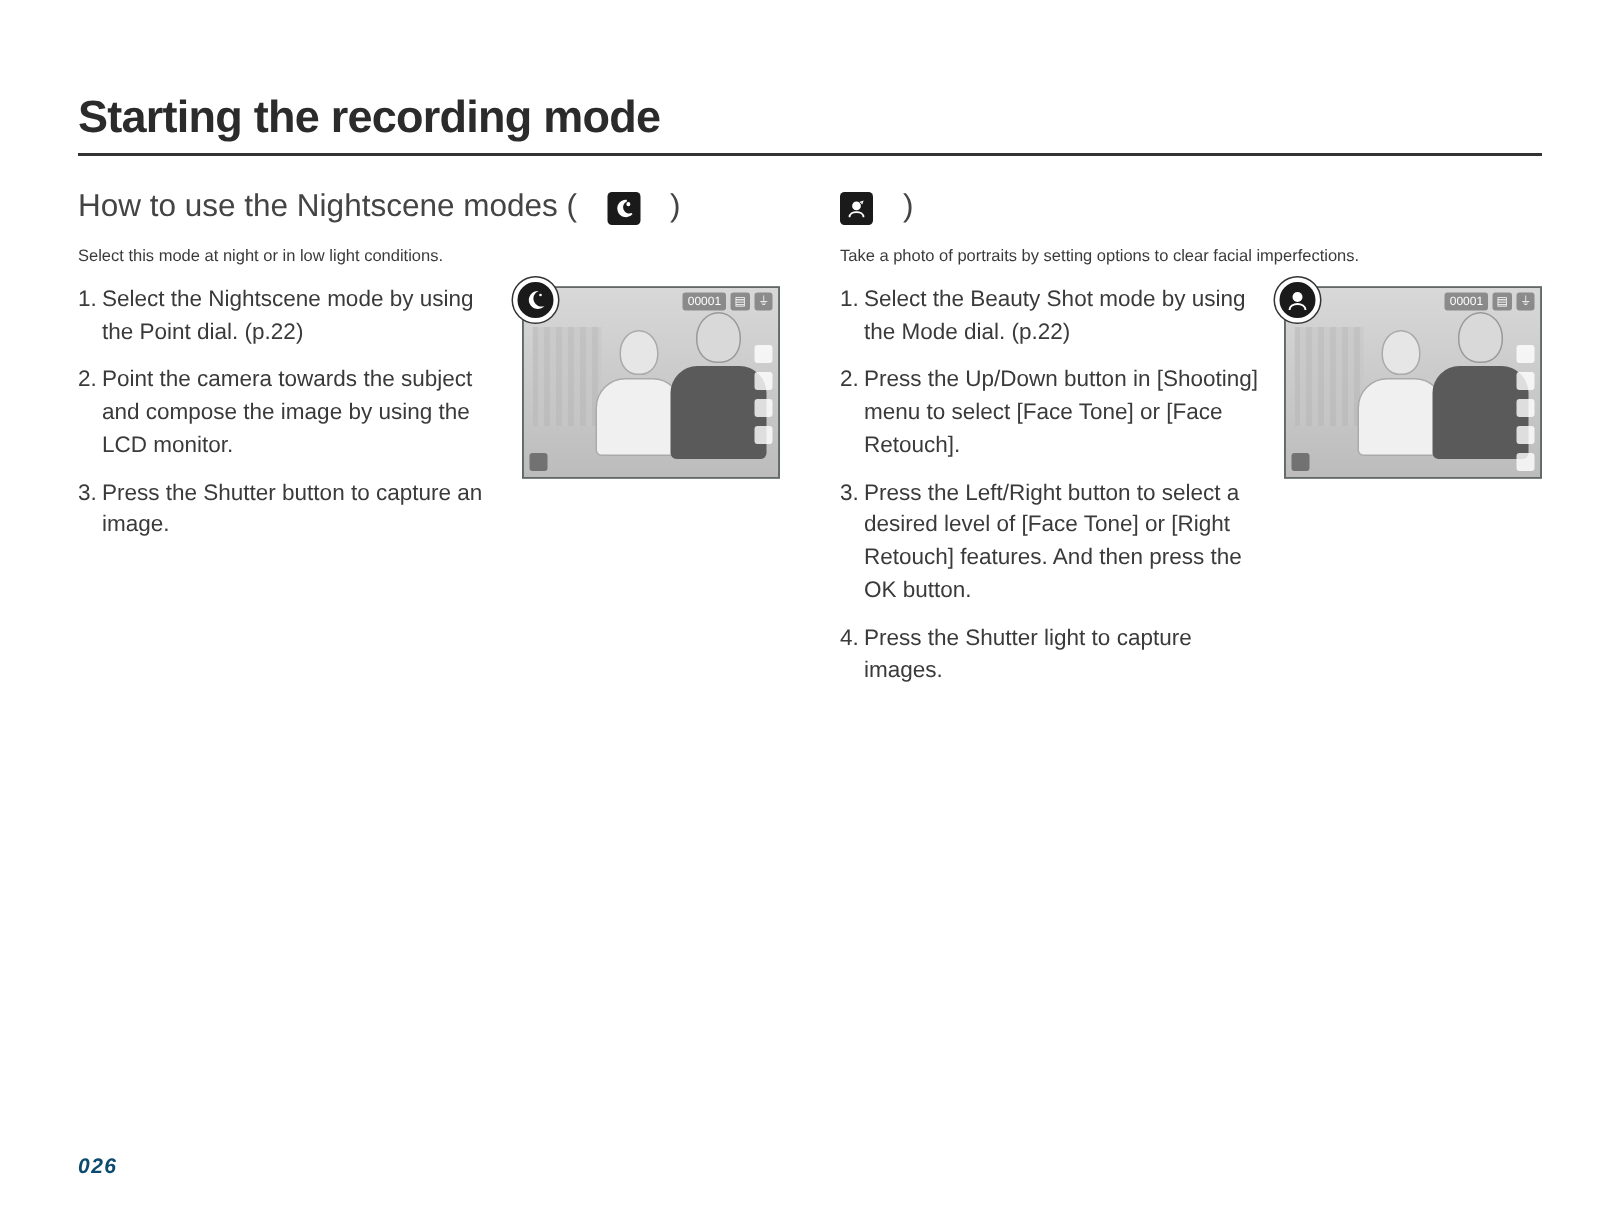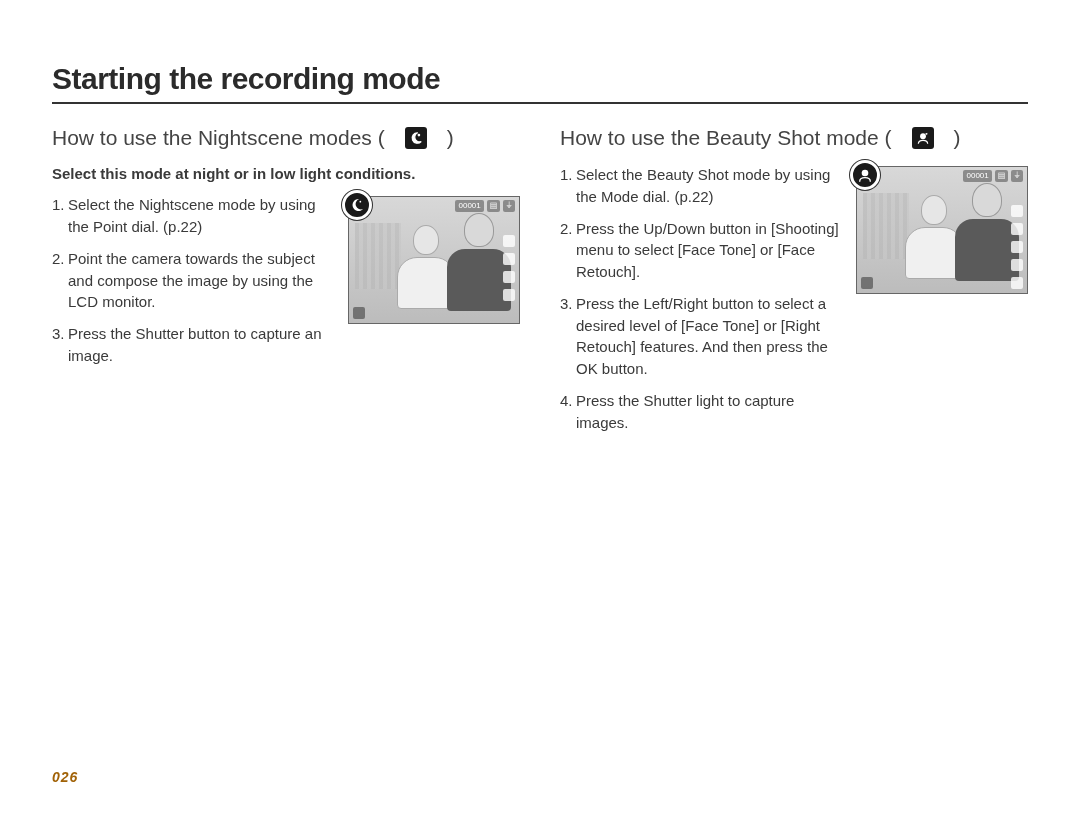--- a/index.html
+++ b/index.html
@@ -1,23 +1,23 @@
 <!DOCTYPE html>
 <html><head>
 <meta charset="utf-8">
 <style>
   * { box-sizing: border-box; margin: 0; padding: 0; }
   html, body { width: 1080px; height: 815px; background: #fff; font-family: Arial, Helvetica, sans-serif; color: #3a3a3a; }
   .page { position: relative; width: 1080px; height: 815px; padding: 62px 52px 40px 52px; }
   .page-title { font-size: 30px; font-weight: bold; color: #2b2b2b; letter-spacing: -0.5px; padding-bottom: 6px; border-bottom: 2px solid #333; }
   .columns { display: flex; gap: 40px; margin-top: 22px; }
   .col { flex: 1 1 50%; }
-  .section-heading { font-size: 21px; color: #444; display: flex; align-items: center; gap: 20px; margin-bottom: 14px; }
+  .section-heading { font-size: 21px; color: #444; display: flex; align-items: flex-end; gap: 20px; margin-bottom: 14px; }
   .section-heading .paren { font-size: 21px; }
-  .intro { font-size: 15px; line-height: 1.35; margin-bottom: 10px; max-width: 440px; font-weight: bold; }
+  .intro { font-size: 11px; line-height: 1.35; margin-bottom: 10px; max-width: 440px; }
   .body-row { display: flex; gap: 14px; align-items: flex-start; }
   .steps { list-style: none; font-size: 15px; line-height: 1.45; color: #3a3a3a; }
   .steps li { margin-bottom: 10px; display: flex; }
   .steps .num { width: 16px; flex: 0 0 16px; }
   .steps .txt { flex: 1; }
   .thumb-wrap { position: relative; width: 172px; height: 128px; flex: 0 0 172px; margin-top: 2px; }
   .thumb-frame { width: 100%; height: 100%; border: 1px solid #666; background: #14532d; position: relative; overflow: hidden; }
   .photo-bg { position: absolute; inset: 0; background: linear-gradient(#d8d8d8, #bcbcbc); }
   .building { position:absolute; left:6px; top:26px; width:46px; height:66px; background: repeating-linear-gradient(90deg,#b8b8b8 0 4px,#c6c6c6 4px 8px); opacity:.6; }
   .person1 { position:absolute; left:48px; top:28px; width:58px; height:90px; }
@@ -30,21 +30,21 @@
   .hud .tl { position:absolute; left:4px; top:4px; color:#fff; font-size:9px; background:rgba(0,0,0,.35); padding:1px 3px; border-radius:2px; }
   .hud .tr { position:absolute; right:4px; top:3px; display:flex; gap:3px; }
   .hud .tr span { color:#fff; font-size:8px; background:rgba(0,0,0,.35); padding:1px 3px; border-radius:2px; }
   .hud .right-icons { position:absolute; right:4px; top:38px; display:flex; flex-direction:column; gap:6px; }
   .hud .right-icons i { width:12px; height:12px; background:rgba(255,255,255,.8); border-radius:2px; display:block; }
   .hud .bl { position:absolute; left:4px; bottom:4px; width:12px; height:12px; background:rgba(0,0,0,.4); border-radius:2px; }
   .mode-badge { position:absolute; left:-6px; top:-6px; width:30px; height:30px; border-radius:50%; background:#1a1a1a; border:3px solid #fff; box-shadow:0 0 0 1px #333; display:flex; align-items:center; justify-content:center; }
   .mode-badge svg { width:16px; height:16px; }
   .icon-box { display:inline-flex; width:22px; height:22px; background:#1a1a1a; border-radius:3px; align-items:center; justify-content:center; vertical-align:middle; }
   .icon-box svg { width:14px; height:14px; }
-  .page-number { position:absolute; left:52px; bottom:30px; font-size:14px; font-style:italic; font-weight:bold; color:#a16207; letter-spacing:1px; }
+  .page-number { position:absolute; left:52px; bottom:30px; font-size:14px; font-style:italic; font-weight:bold; color:#0c4a6e; letter-spacing:1px; }
 </style>
 </head>
 <body>
 
 <div class="page">
 
   <h1 class="page-title">Starting the recording mode</h1>
 
   <div class="columns">
 
@@ -111,31 +111,31 @@
                 <path d="M15 3a9 9 0 1 0 6 15 8 8 0 0 1-6-15z" fill="#fff"></path>
                 <circle cx="17" cy="7" r="1.3" fill="#fff"></circle>
               </svg>
           </div>
         </div>
       </div>
     </div>
 
     <div class="col">
       <div class="section-heading">
-        <span>How to use the Beauty Shot mode (</span>
         <span class="icon-box">
           <svg viewBox="0 0 24 24" fill="#fff">
             <circle cx="12" cy="9" r="5"></circle>
             <path d="M4 22c0-4 4-6 8-6s8 2 8 6" fill="none" stroke="#fff" stroke-width="2"></path>
             <path d="M16 5l3-1-1 3" stroke="#fff" stroke-width="1.5" fill="none"></path>
           </svg>
         </span>
         <span class="paren"> )</span>
       </div>
 
+      <p class="intro">Take a photo of portraits by setting options to clear facial imperfections.</p>
 
       <div class="body-row">
         <ol class="steps">
           <li>
               <span class="num">1.</span>
               <span class="txt">Select the Beauty Shot mode by using the Mode dial. (p.22)</span>
             </li>
           <li>
               <span class="num">2.</span>
               <span class="txt">Press the Up/Down button in [Shooting] menu to select [Face Tone] or [Face Retouch].</span>

